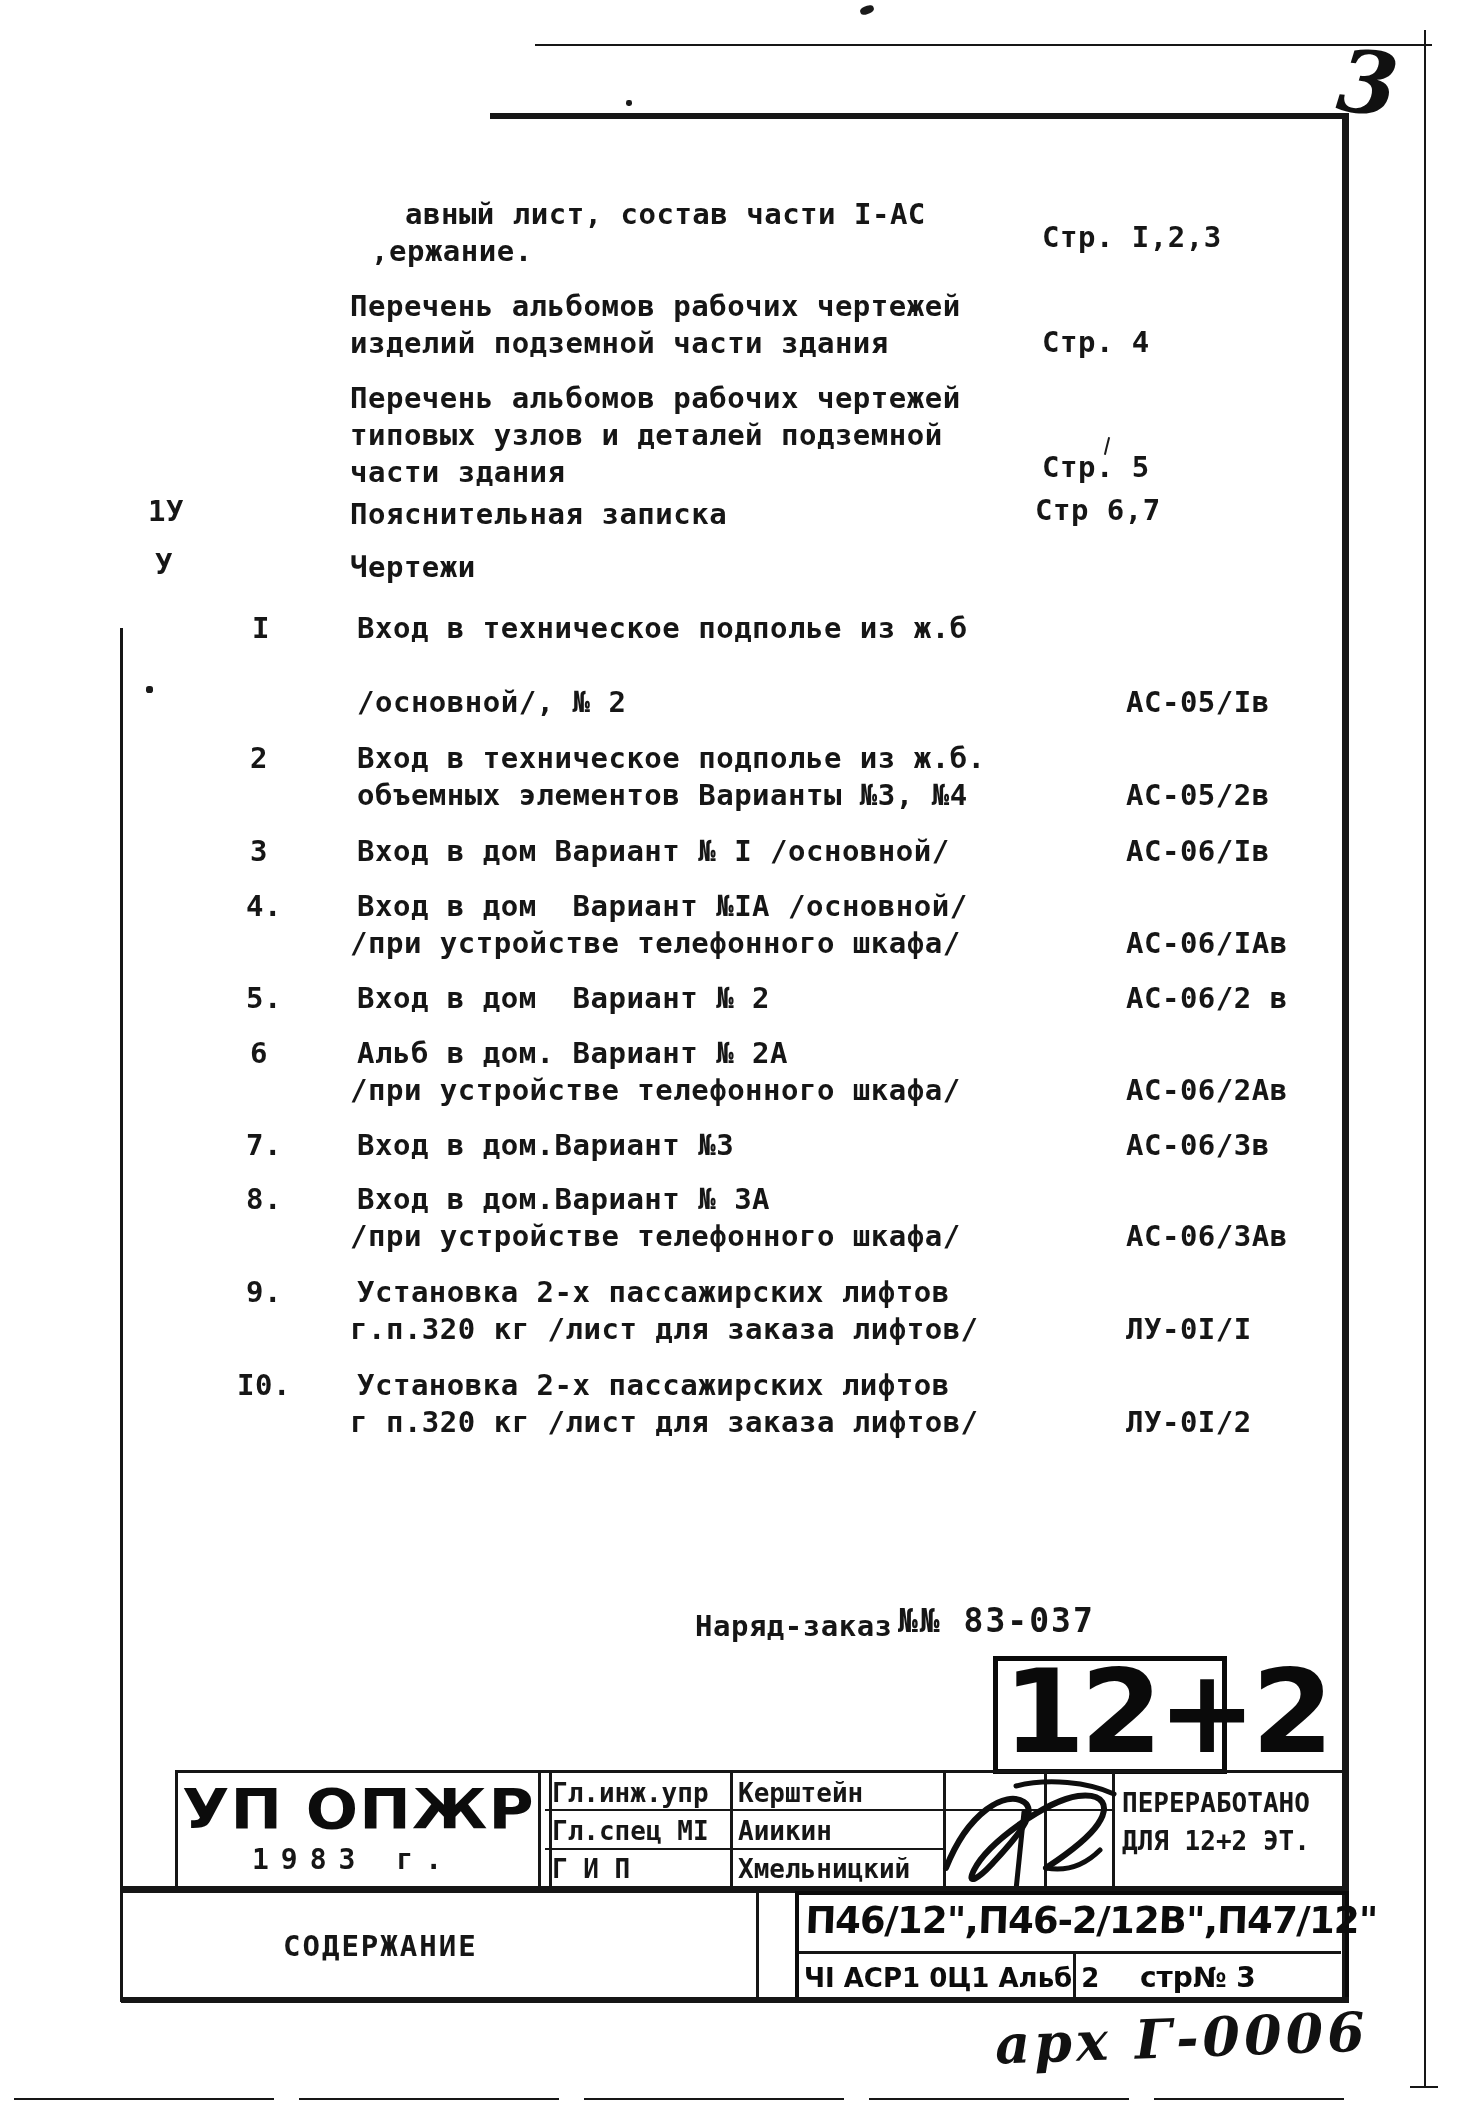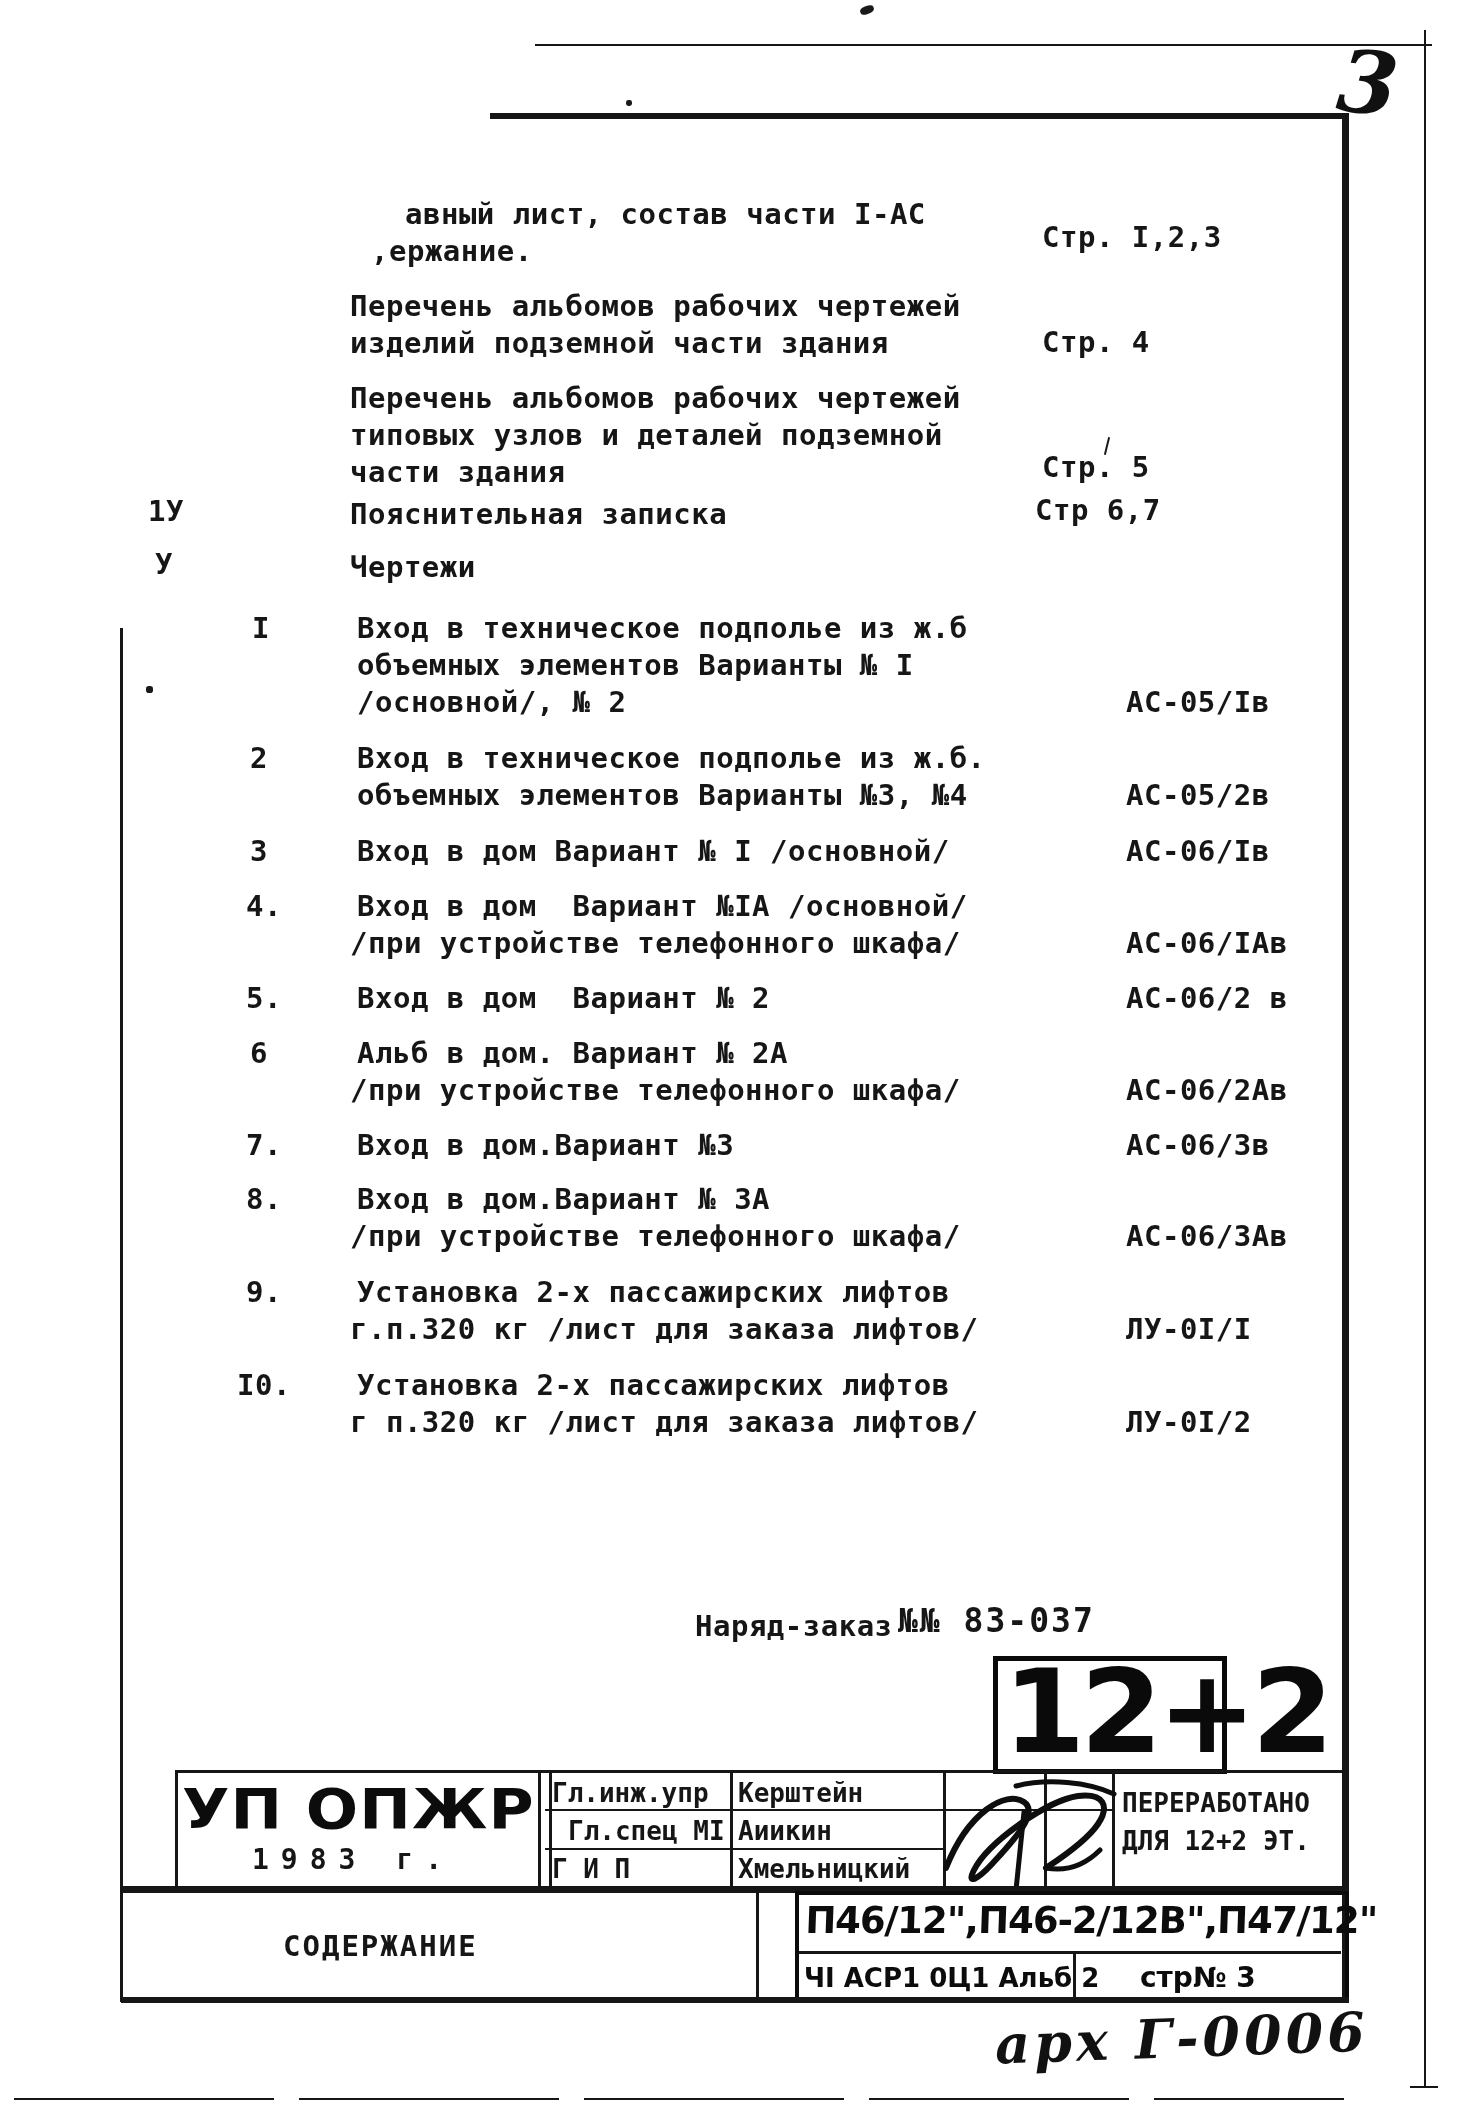--- a/index.html
+++ b/index.html
@@ -53,21 +53,20 @@
   <div class="tw" style="left:1042px;top:449px;">Стр. 5</div>
 
   <div class="tw" style="left:148px;top:493px;">1У</div>
   <div class="tw" style="left:350px;top:496px;">Пояснительная записка</div>
   <div class="tw" style="left:1035px;top:492px;">Стр 6,7</div>
   <div class="tw" style="left:155px;top:546px;">У</div>
   <div class="tw" style="left:350px;top:549px;">Чертежи</div>
 
   <div class="tw" style="left:252px;top:610px;">I</div>
   <div class="tw" style="left:357px;top:610px;">Вход в техническое подполье из ж.б</div>
-  <div class="tw" style="left:357px;top:647px;">объемных элементов Варианты № I</div>
   <div class="tw" style="left:357px;top:684px;">/основной/, № 2</div>
   <div class="tw" style="left:1126px;top:684px;text-align:center;">АС-05/Iв</div>
 
   <div class="tw" style="left:250px;top:740px;">2</div>
   <div class="tw" style="left:357px;top:740px;">Вход в техническое подполье из ж.б.</div>
   <div class="tw" style="left:357px;top:777px;">объемных элементов Варианты №3, №4</div>
   <div class="tw" style="left:1126px;top:777px;">АС-05/2в</div>
 
   <div class="tw" style="left:250px;top:833px;">3</div>
   <div class="tw" style="left:357px;top:833px;">Вход в дом Вариант № I /основной/</div>
@@ -121,21 +120,21 @@
   <div class="ln" style="left:1044px;top:1770px;width:3px;height:118px;"></div>
   <div class="ln" style="left:1112px;top:1770px;width:3px;height:118px;"></div>
   <div class="ln" style="left:545px;top:1809px;width:570px;height:2px;"></div>
   <div class="ln" style="left:545px;top:1848px;width:400px;height:2px;"></div>
 
   <div class="abs" style="left:182px;top:1779px;font:900 56px/60px 'DejaVu Sans',sans-serif;letter-spacing:1px;transform:scaleX(1.1);transform-origin:left top;color:#0c0c0c;white-space:pre;">УП ОПЖР</div>
   <div class="abs" style="left:252px;top:1843px;font:700 28px/34px 'DejaVu Sans Mono',monospace;letter-spacing:12px;color:#161616;white-space:pre;">1983 г.</div>
 
   <div class="tw-sm" style="left:552px;top:1776px;">Гл.инж.упр</div>
   <div class="tw-sm" style="left:738px;top:1776px;">Керштейн</div>
-  <div class="tw-sm" style="left:568px;top:1814px;">Гл.спец МI</div>
+  <div class="tw-sm" style="left:552px;top:1814px;">Гл.спец МI</div>
   <div class="tw-sm" style="left:738px;top:1814px;">Аиикин</div>
   <div class="tw-sm" style="left:552px;top:1852px;">Г И П</div>
   <div class="tw-sm" style="left:738px;top:1852px;">Хмельницкий</div>
 
   <div class="tw-sm" style="left:1122px;top:1786px;">ПЕРЕРАБОТАНО</div>
   <div class="tw-sm" style="left:1122px;top:1824px;">ДЛЯ 12+2 ЭТ.</div>
 
   <svg class="abs" style="left:928px;top:1772px;" width="225" height="120" viewBox="0 0 225 120">
     <path d="M18,96 C40,40 78,18 96,30 C112,41 84,70 64,92 C50,107 38,114 46,98 C60,70 120,28 150,24 C176,21 182,34 170,52 C158,70 130,88 118,96" fill="none" stroke="#0e0e0e" stroke-width="6" stroke-linecap="round"></path>
     <path d="M88,14 C120,6 160,10 186,22 M118,96 C140,100 158,92 172,78 M96,40 L88,118" fill="none" stroke="#0e0e0e" stroke-width="5" stroke-linecap="round"></path>

